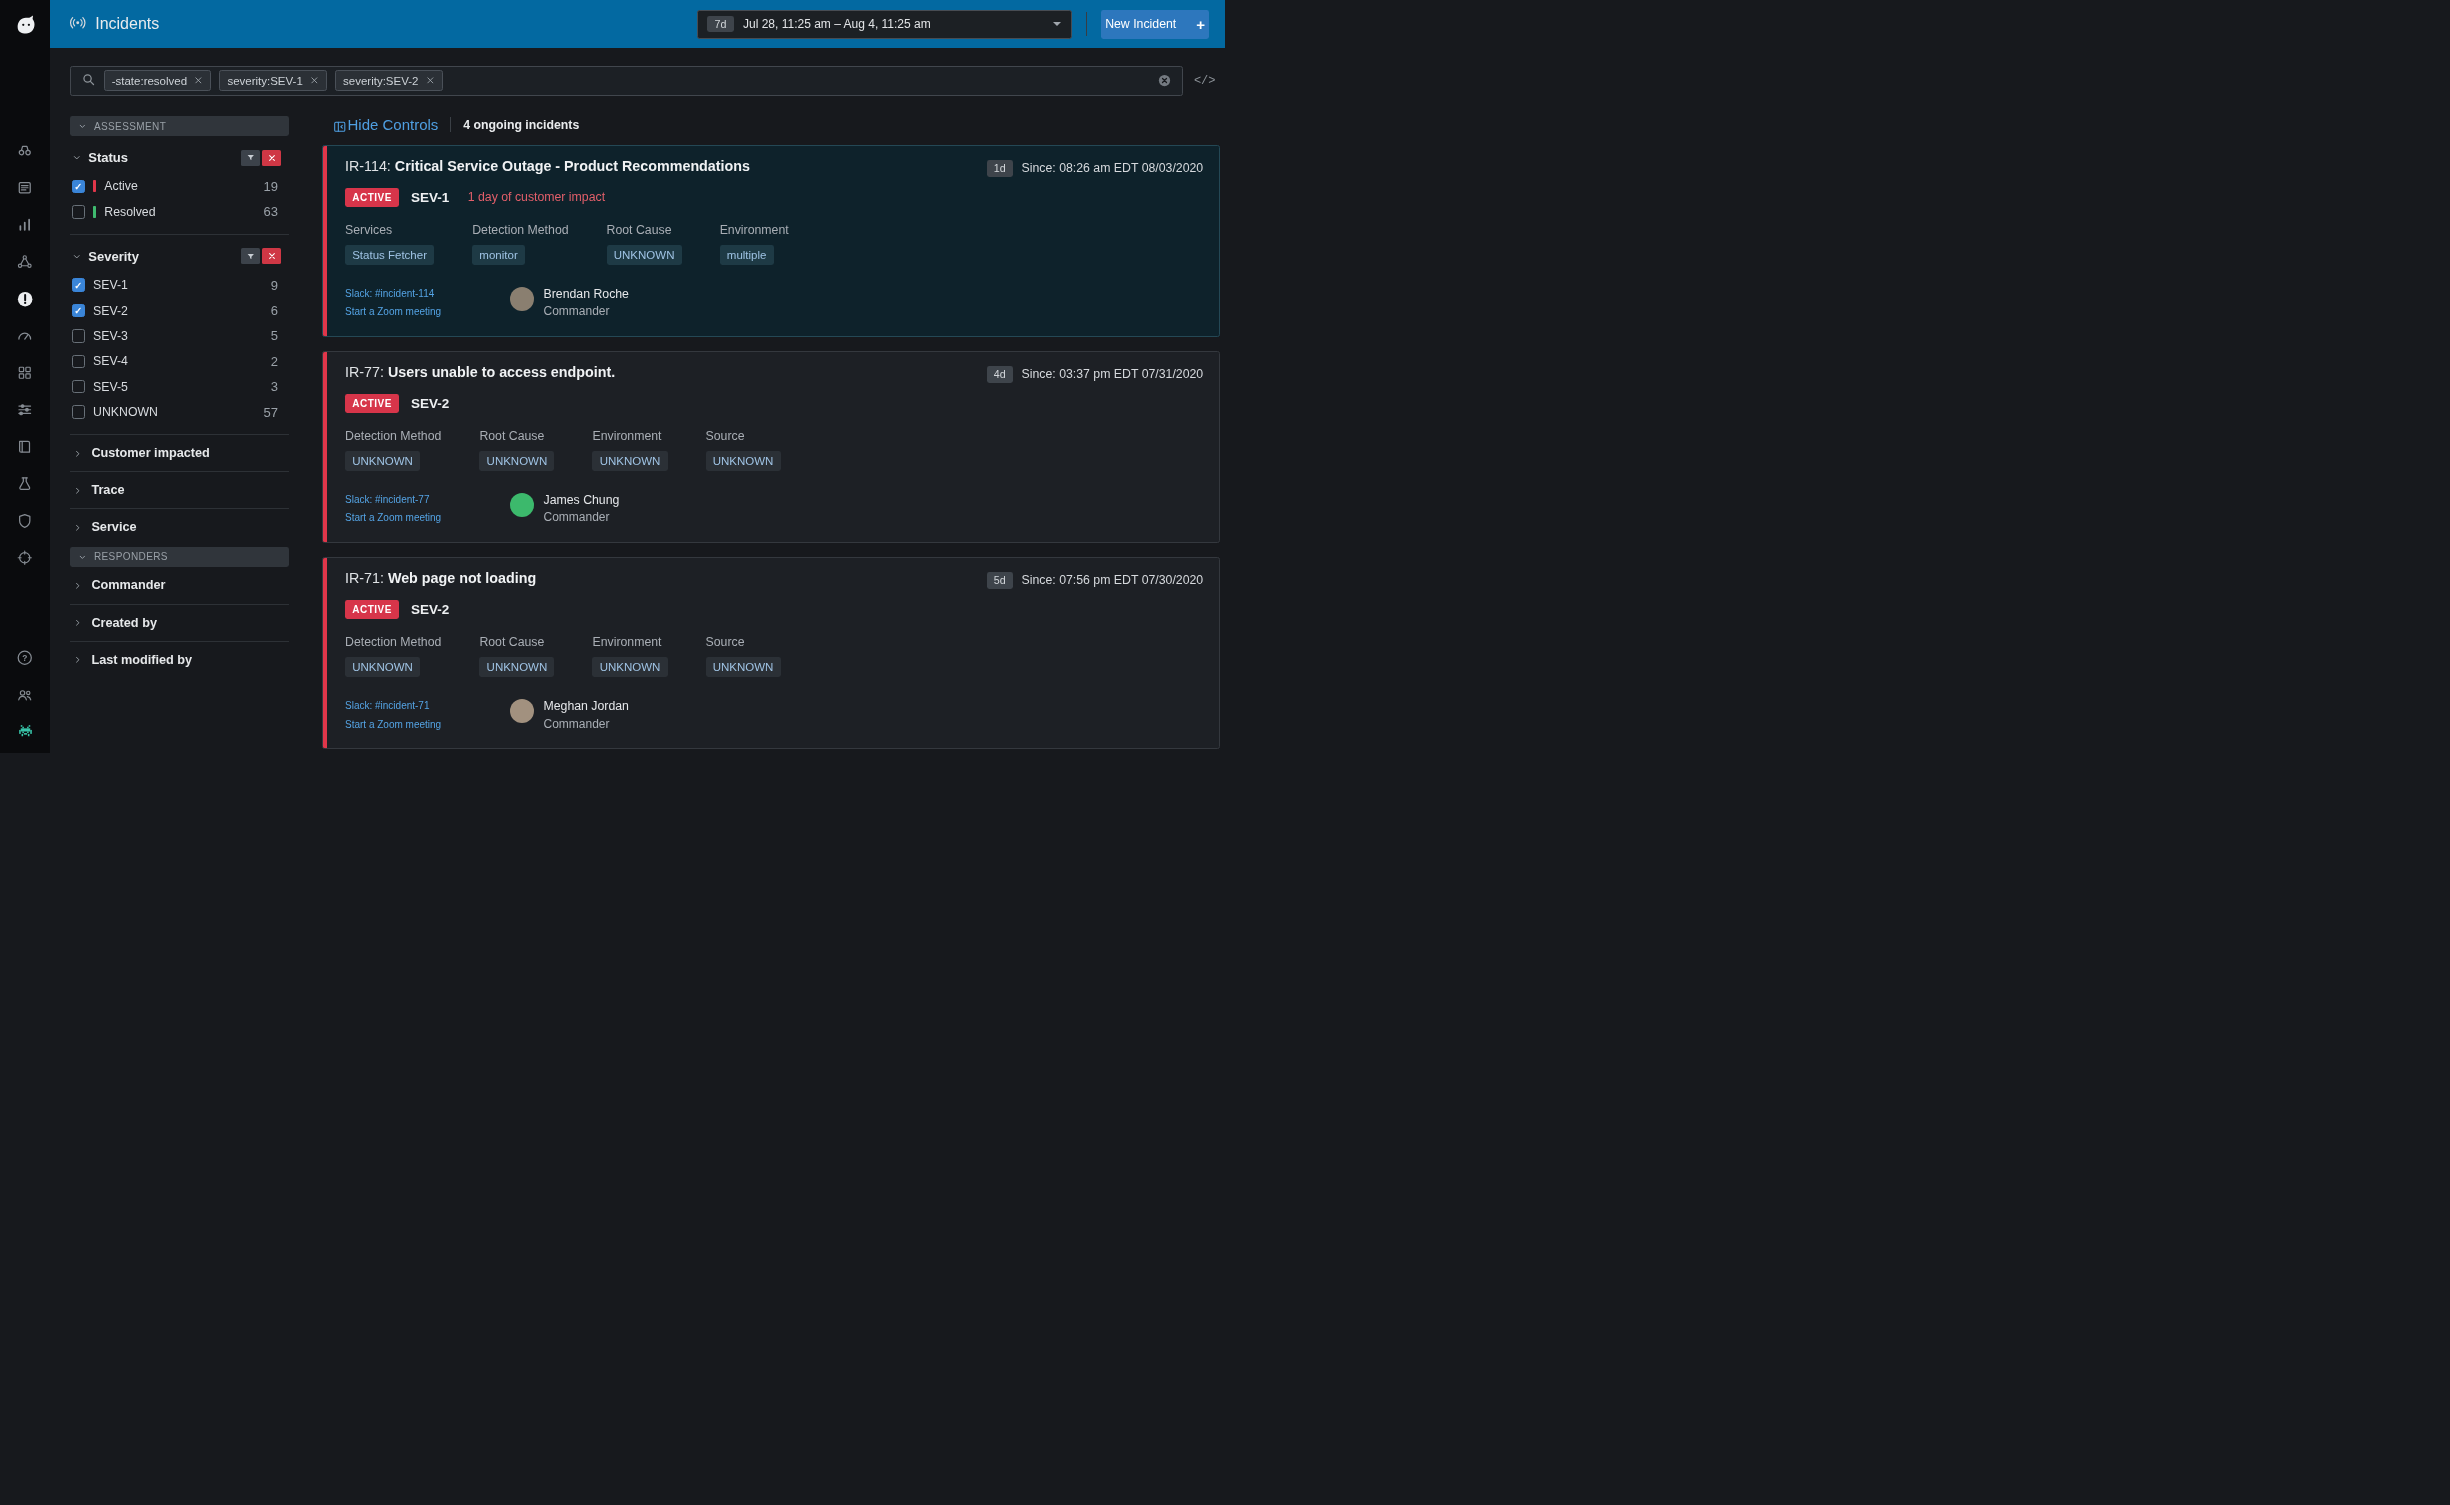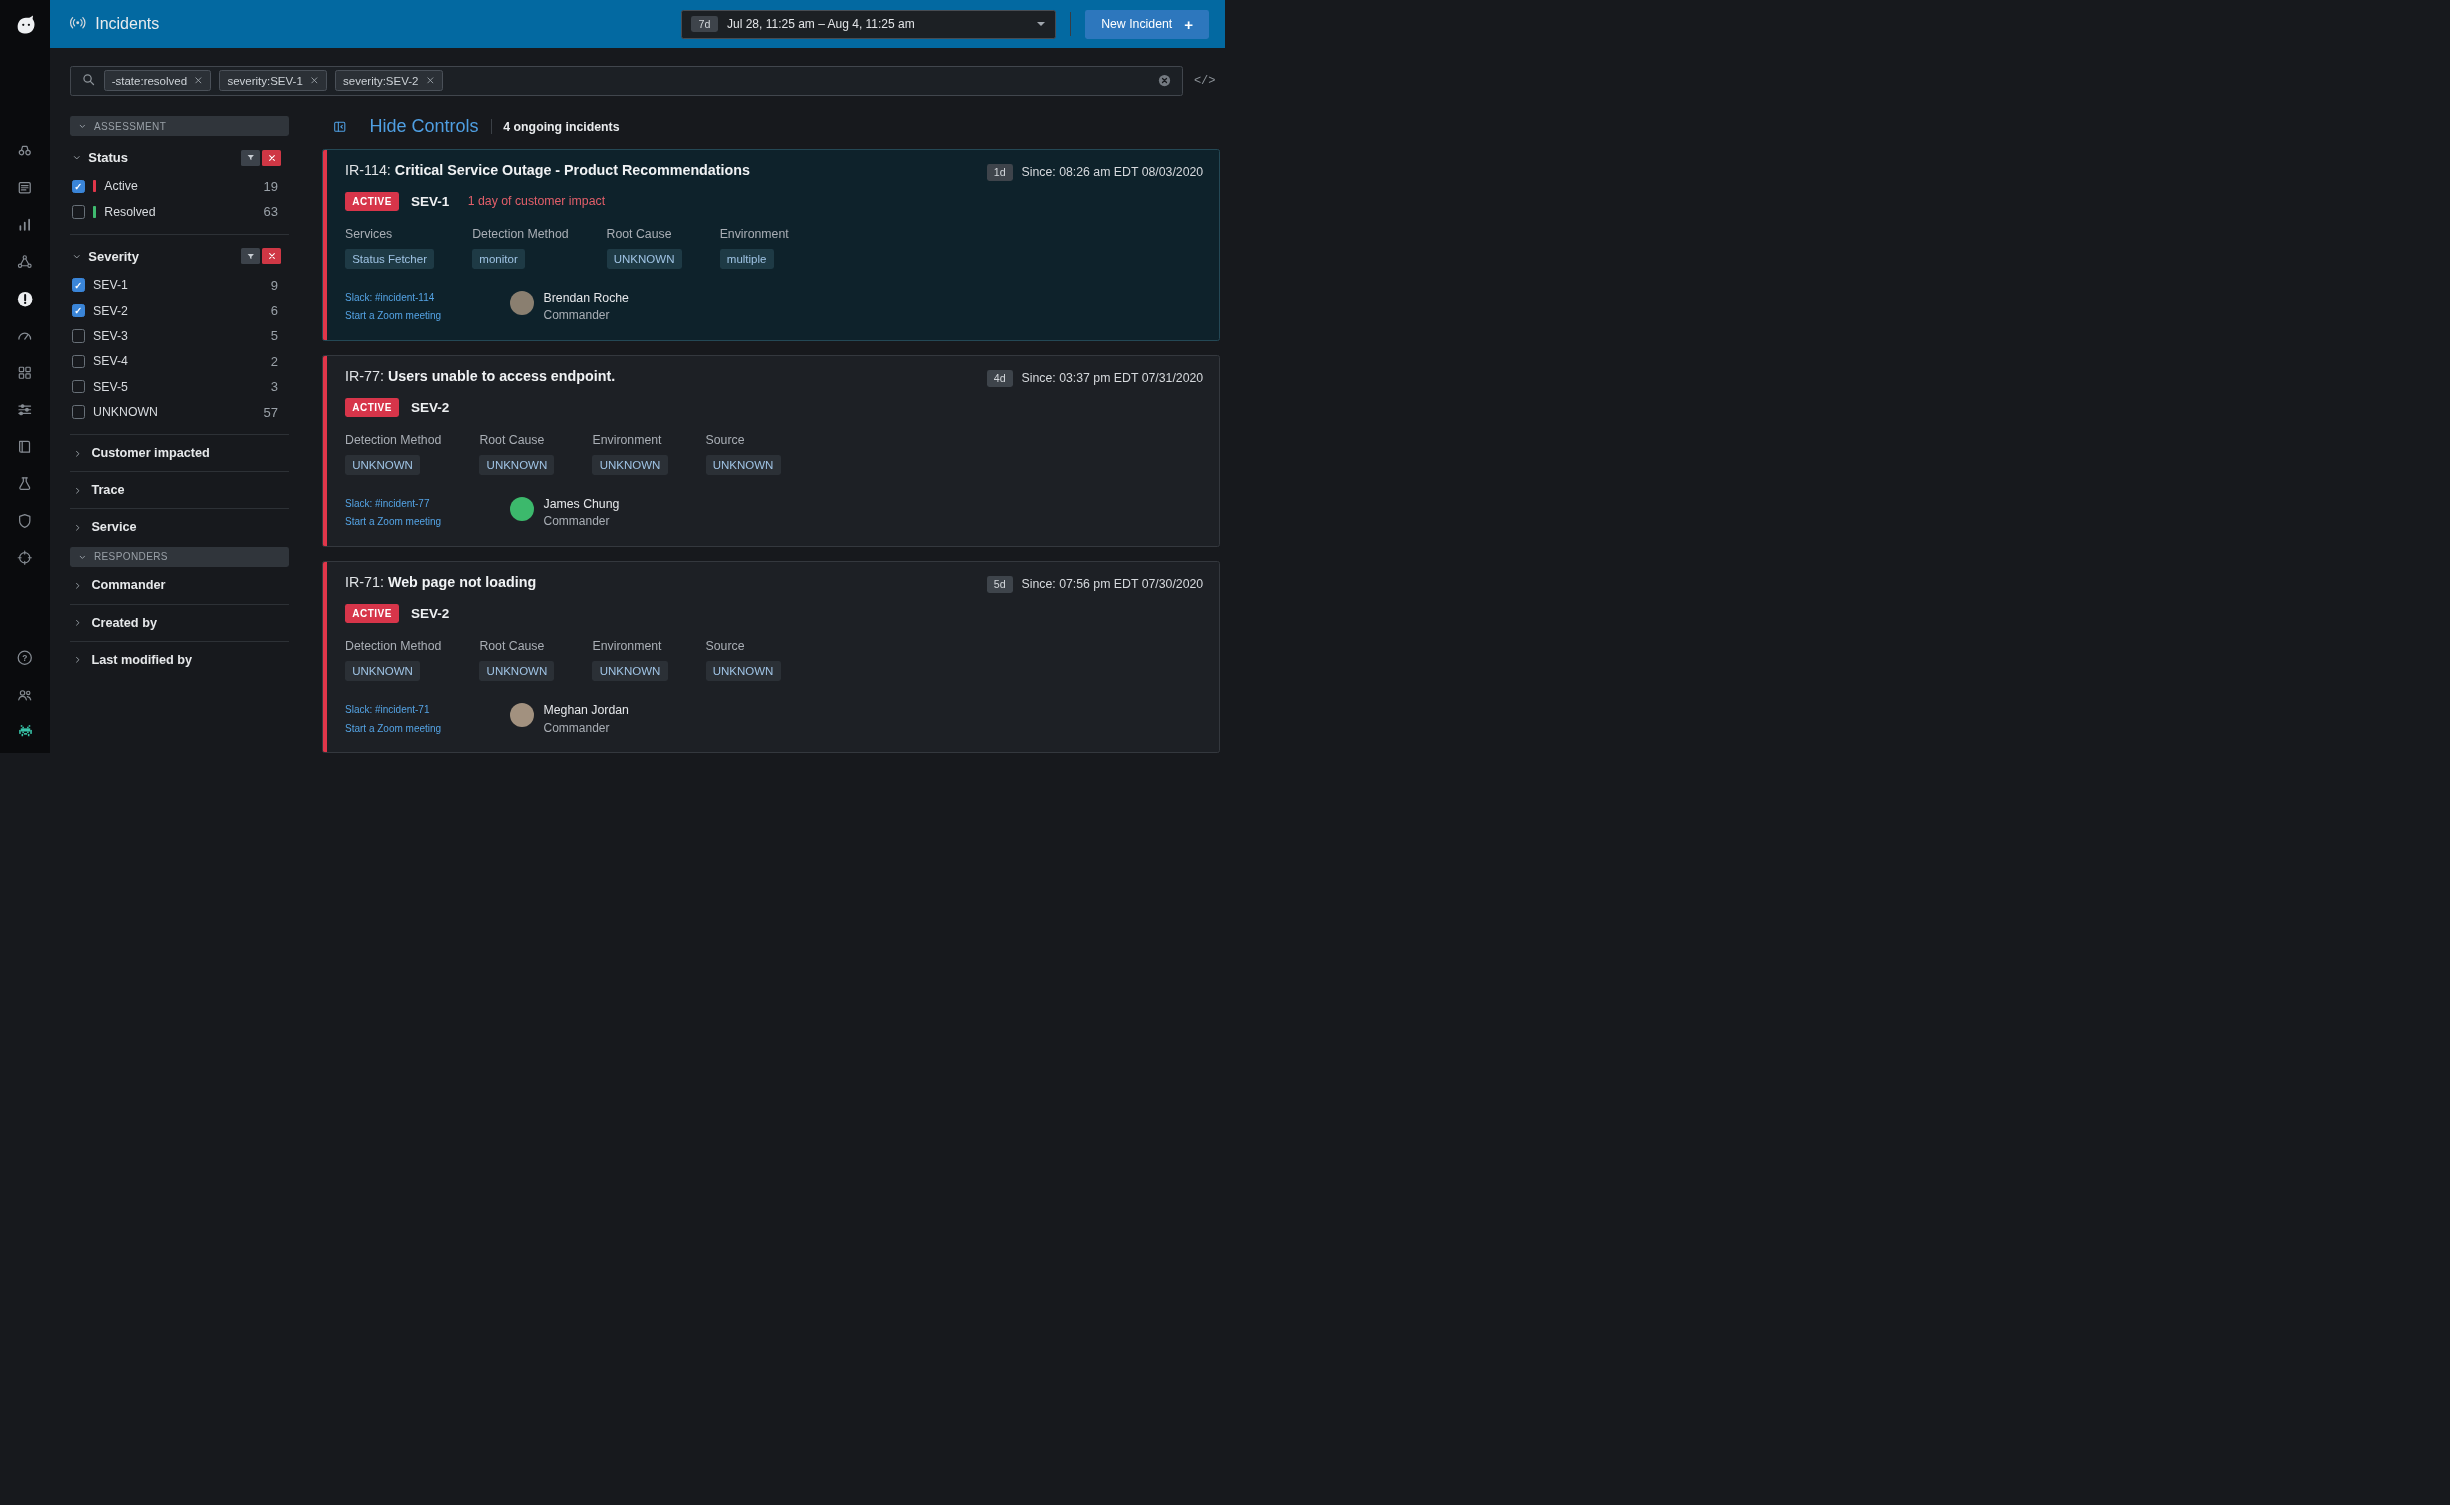--- a/index.html
+++ b/index.html
@@ -23,21 +23,21 @@
   .tb-left{display:flex;align-items:center;gap:8.7px}
   .page-title{font-size:16px;font-weight:400;color:#e9ebee}
   .tb-right{display:flex;align-items:center}
   .timerange{width:375px;height:29px;border:0.8px solid #474c53;border-radius:2.4px;
     display:flex;align-items:center;gap:9.5px;padding:0 9.5px;cursor:pointer;background:#1c2024}
   .chip{background:#3e444b;border-radius:2.4px;padding:2.4px 7.2px;font-size:10.7px;color:#d3d7db}
   .tr-label{font-size:12px;color:#e2e4e7}
   .caret{margin-left:auto;width:0;height:0;border-left:4px solid transparent;
     border-right:4px solid transparent;border-top:4.8px solid #a0a6ad}
   .tb-divider{width:0.8px;height:24px;background:#383d43;margin:0 14.3px}
-  .new-incident{display:flex;align-items:center;gap:12px;height:29px;padding:0 16px;
+  .new-incident{display:flex;align-items:center;gap:20px;height:29px;padding:0 4px;
     background:#2d77bd;border:none;border-radius:2.4px;color:#fff;font-size:12.3px;
     font-family:"Liberation Sans",sans-serif;cursor:pointer}
   .new-incident .plus{font-size:15px;font-weight:700;line-height:1}
 
   
   .search-row{display:flex;align-items:center;margin:17.5px 9.5px 0 20px;flex-shrink:0}
   .search-box{flex:1;height:30px;border:0.8px solid #41464d;border-radius:2.4px;background:#1c2025;
     display:flex;align-items:center;gap:8px;padding:0 9.5px;cursor:text}
   .spill{display:flex;align-items:center;gap:7.2px;background:#2b3036;border:0.8px solid #4a5058;
     border-radius:2.4px;padding:3.2px 7.2px;font-size:11.5px;color:#ccd1d6;cursor:default;white-space:nowrap}
@@ -70,21 +70,21 @@
   .rlabel{font-size:12.3px;color:#d8dbdf}
   .rcount{margin-left:auto;color:#9aa1a8;font-size:13px;padding-right:11px}
   .crow{height:37px;display:flex;align-items:center;gap:8.7px;border-top:0.8px solid #2d3136;
     padding-left:3.2px;font-weight:700;font-size:12.7px;color:#e6e8ea;cursor:pointer}
   .crow.nb{border-top:none}
   .resp-bar{margin-top:1.6px}
 
   
   .incidents{flex:1;min-width:0;overflow:hidden}
   .controls-row{display:flex;align-items:center;gap:12px;margin-bottom:12px;padding-left:11px}
-  .hide-controls{display:flex;align-items:center;gap:23px;color:#4f9fe2;font-size:18px;cursor:pointer}
+  .hide-controls{display:flex;align-items:flex-end;gap:1px;color:#4f9fe2;font-size:15px;cursor:pointer}
   .vsep{width:0.8px;height:15px;background:#3b4046}
   .ongoing{font-weight:700;color:#e9ebed;font-size:12.3px}
 
   .card{position:relative;background:#1d2025;border:0.8px solid #34383e;border-radius:2.4px;
     margin-bottom:14.3px;padding:12px 16px 17.5px 22px;cursor:pointer}
   .card::before{content:"";position:absolute;left:0;top:0;bottom:0;width:4px;background:#e0364a;
     border-radius:1.6px 0 0 1.6px}
   .card.hl{background:#0e222b;border-color:#244855}
   .card-top{display:flex;justify-content:space-between;align-items:flex-start;gap:8px}
   .ctitle{font-size:14.3px;line-height:1.25;font-weight:400;color:#dfe2e5;min-width:0}

